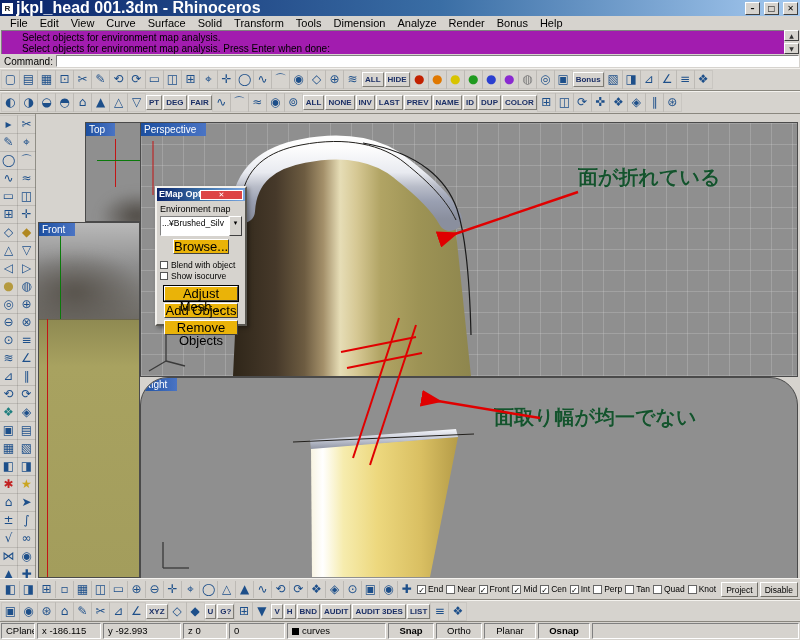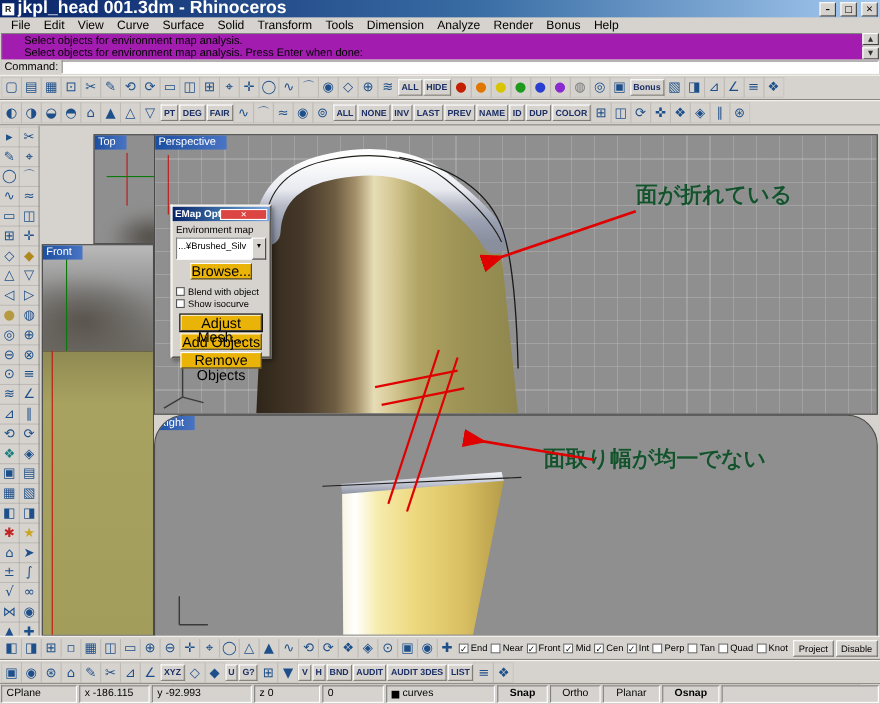--- a/index.html
+++ b/index.html
@@ -454,24 +454,24 @@
       <span class="tchip">H</span>
       <span class="tchip">BND</span>
       <span class="tchip">AUDIT</span>
       <span class="tchip">AUDIT 3DES</span>
       <span class="tchip">LIST</span>
       <span class="ticon">≡</span>
       <span class="ticon">❖</span>
     </div>
 
   <div class="statusbar">
-    <span class="scell" style="width:69px">CPlane</span>
+    <span class="scell" style="width:34px">CPlane</span>
     <span class="scell" style="width:64px">x  -186.115</span>
-    <span class="scell" style="width:91px">y  -92.993</span>
-    <span class="scell" style="width:60px">z  0</span>
+    <span class="scell" style="width:78px">y  -92.993</span>
+    <span class="scell" style="width:44px">z  0</span>
     <span class="scell" style="width:56px">0</span>
     <span class="scell" style="width:99px">
       <span class="layerchip"></span>
       <span>curves</span>
     </span>
     <span class="scell bold" style="width:46px;justify-content:center">Snap</span>
     <span class="scell" style="width:46px;justify-content:center">Ortho</span>
     <span class="scell" style="width:52px;justify-content:center">Planar</span>
     <span class="scell bold" style="width:52px;justify-content:center">Osnap</span>
     <span class="scell" style="flex:1"></span>

